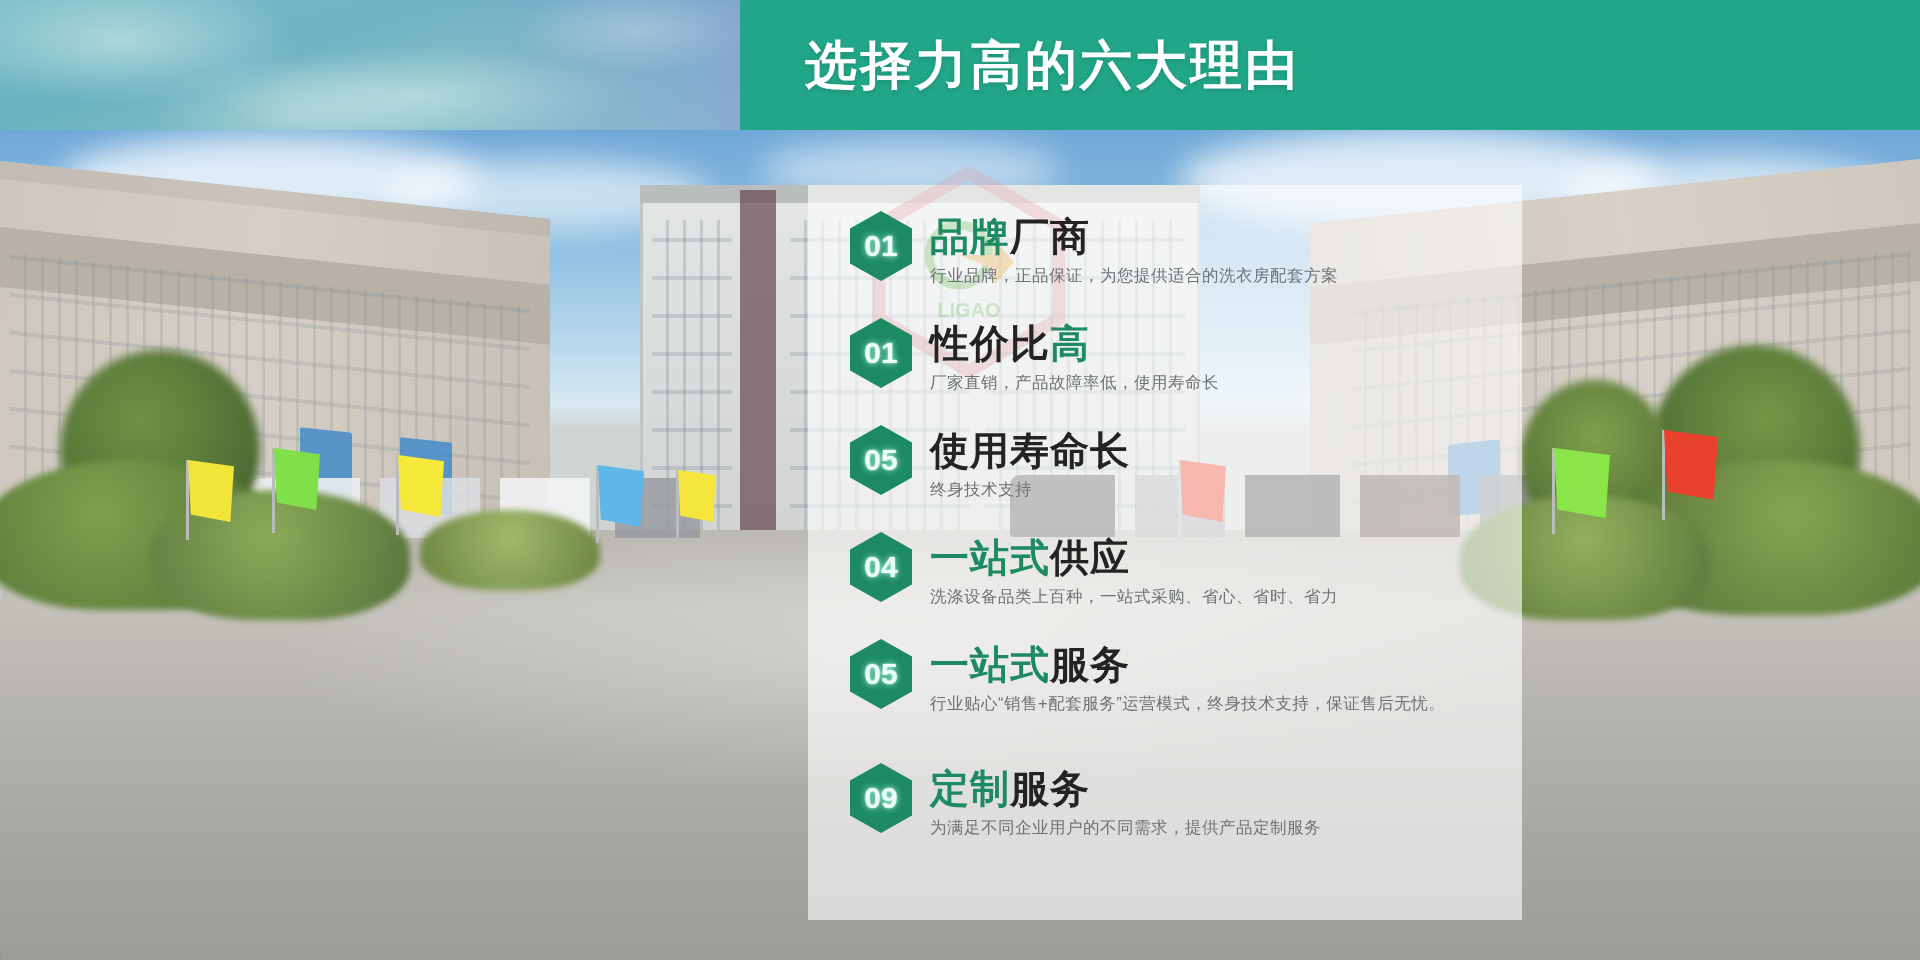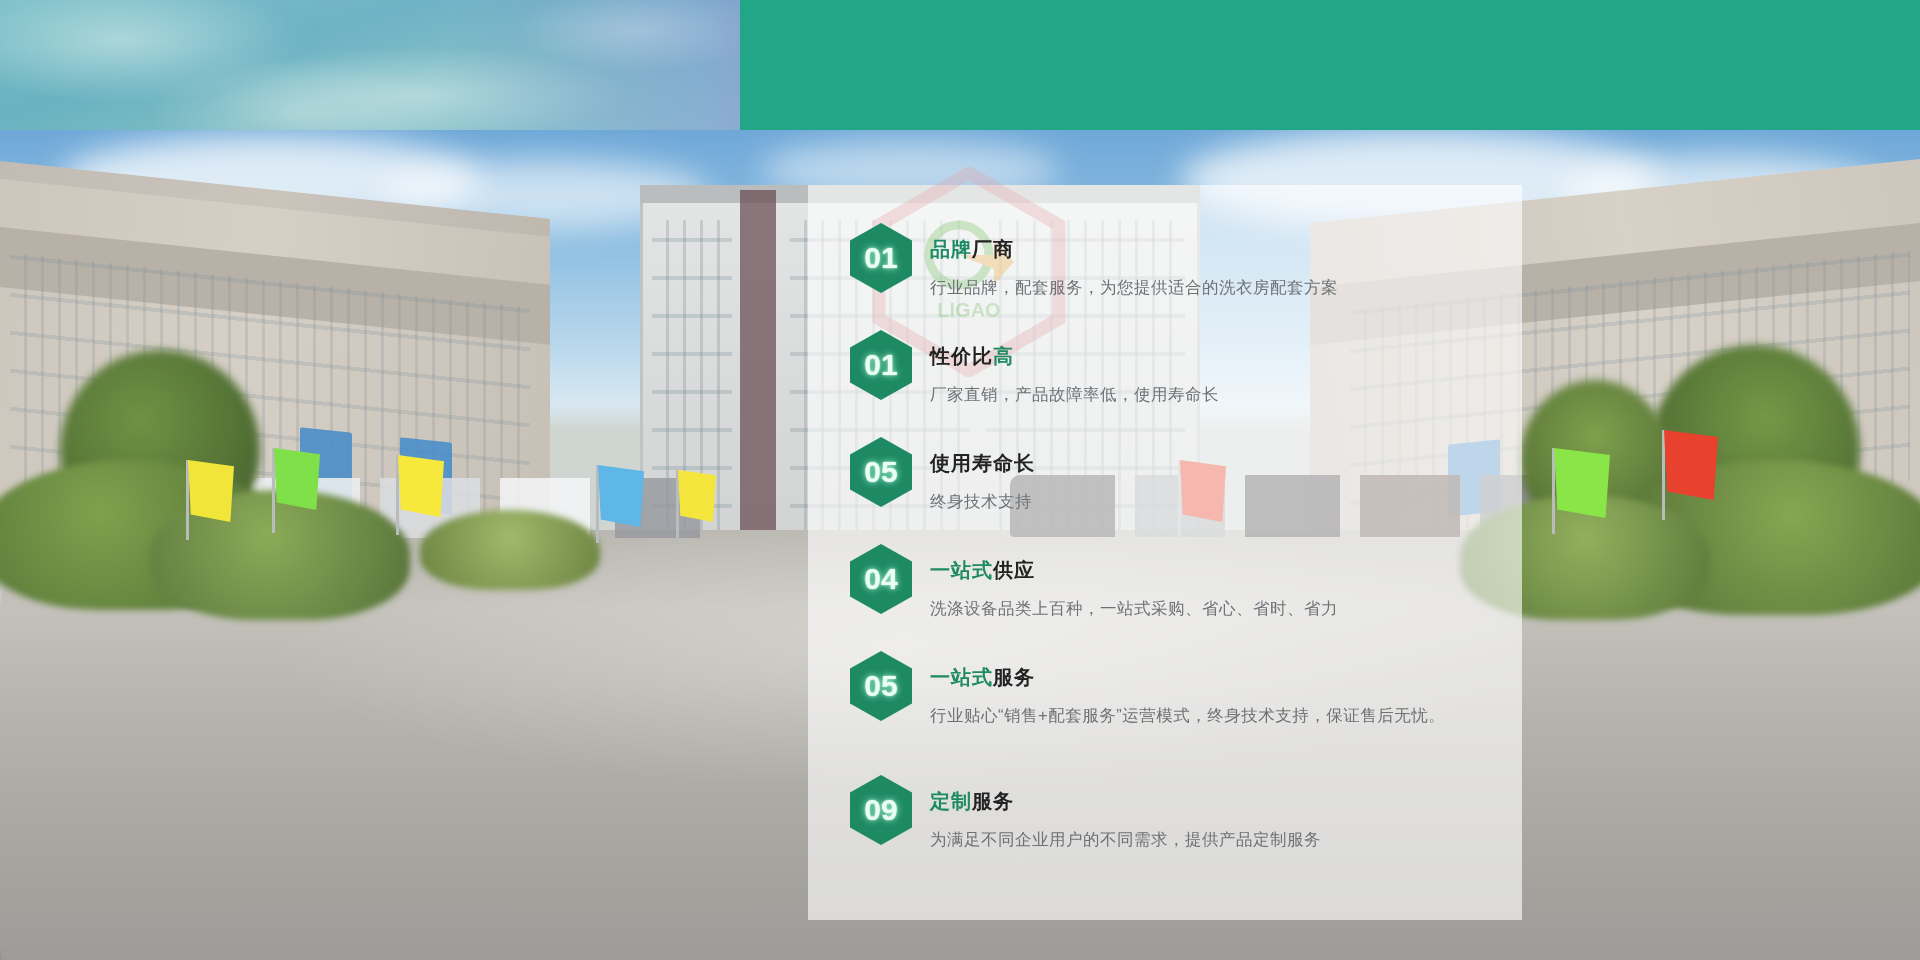--- a/index.html
+++ b/index.html
@@ -157,37 +157,37 @@
   
   .card {
     position:absolute; left:808px; top:185px; width:714px; height:735px;
     background:rgba(255,255,255,.62);
     z-index:3;
   }
   .watermark{
     position:absolute;left:46px;top:-18px;width:230px;height:210px;z-index:1;
     opacity:.30;pointer-events:none;
   }
-  .items { position:absolute; left:0; top:12px; width:100%; height:100%; z-index:2; }
+  .items { position:absolute; left:0; top:0; width:100%; height:100%; z-index:2; }
 
   .item { position:absolute; left:0; width:714px; }
   .hex {
     position:absolute; left:42px; width:62px; height:70px;
     background:#1d8a64;
     clip-path:polygon(50% 0%,100% 25%,100% 75%,50% 100%,0% 75%,0% 25%);
     display:flex; align-items:center; justify-content:center;
   }
   .hex span{
     font-size:30px;font-weight:bold;color:#eafff6;letter-spacing:0px;
     text-shadow:0 0 7px rgba(180,255,225,.95),0 0 2px rgba(255,255,255,.9);
     font-family:"Liberation Sans","DejaVu Sans",sans-serif;
   }
   .itm-title {
     position:absolute; left:122px; top:6px;
-    font-size:20px; font-weight:bold; letter-spacing:1px; white-space:nowrap;
+    font-size:39px; font-weight:bold; letter-spacing:1px; white-space:nowrap;
     line-height:40px;
     text-align:right;
   }
   .tg { color:#1d8a64; }
   .td { color:#232323; }
   .itm-desc {
     position:absolute; left:122px; top:52px; width:580px;
     font-size:16.5px; color:#6d7276; line-height:25px; letter-spacing:.5px;
     font-family:"Liberation Sans","DejaVu Sans",sans-serif;
   }
@@ -249,41 +249,42 @@
   <div class="flag" style="left:1180px;top:330px;background:#e8422e;"></div>
   <div class="pole" style="left:1552px;top:318px;height:86px;"></div>
   <div class="flag" style="left:1554px;top:318px;background:#8ae548;width:56px;height:70px;"></div>
   <div class="pole" style="left:1662px;top:300px;height:90px;"></div>
   <div class="flag" style="left:1664px;top:300px;background:#e8422e;width:54px;height:70px;"></div>
 </div>
 
 <div class="header">
   <div class="header-sky"></div>
   <div class="header-band"></div>
+  <div class="header-title">选择力高的六大理由</div>
 </div>
 
 <div class="card">
 
   <svg class="watermark" viewBox="0 0 230 210">
     <polygon points="115,6 205,58 205,152 115,204 25,152 25,58" fill="none" stroke="#e8a2a6" stroke-width="13"></polygon>
     <circle cx="105" cy="88" r="30" fill="none" stroke="#6fbf5a" stroke-width="9"></circle>
     <path d="M105 88 L140 88 L140 72 L160 95 L140 118 L140 102 Z" fill="#f0a93c"></path>
     <text x="115" y="150" font-size="20" font-weight="bold" fill="#6fbf5a" text-anchor="middle" font-family="Liberation Sans, sans-serif">LIGAO</text>
   </svg>
 
   <div class="items">
 
     <div class="item" style="top:26px;">
       <div class="hex">
         <span>01</span>
       </div>
       <div class="itm-title">
         <span class="tg">品牌</span><span class="td">厂商</span>
       </div>
-      <div class="itm-desc">行业品牌，配套服务，为您提供适合的洗衣房配套方案</div>
+      <div class="itm-desc">行业品牌，正品保证，为您提供适合的洗衣房配套方案</div>
     </div>
 
     <div class="item" style="top:133px;">
       <div class="hex">
         <span>01</span>
       </div>
       <div class="itm-title">
         <span class="td">性价比</span><span class="tg">高</span>
       </div>
       <div class="itm-desc">厂家直销，产品故障率低，使用寿命长</div>

